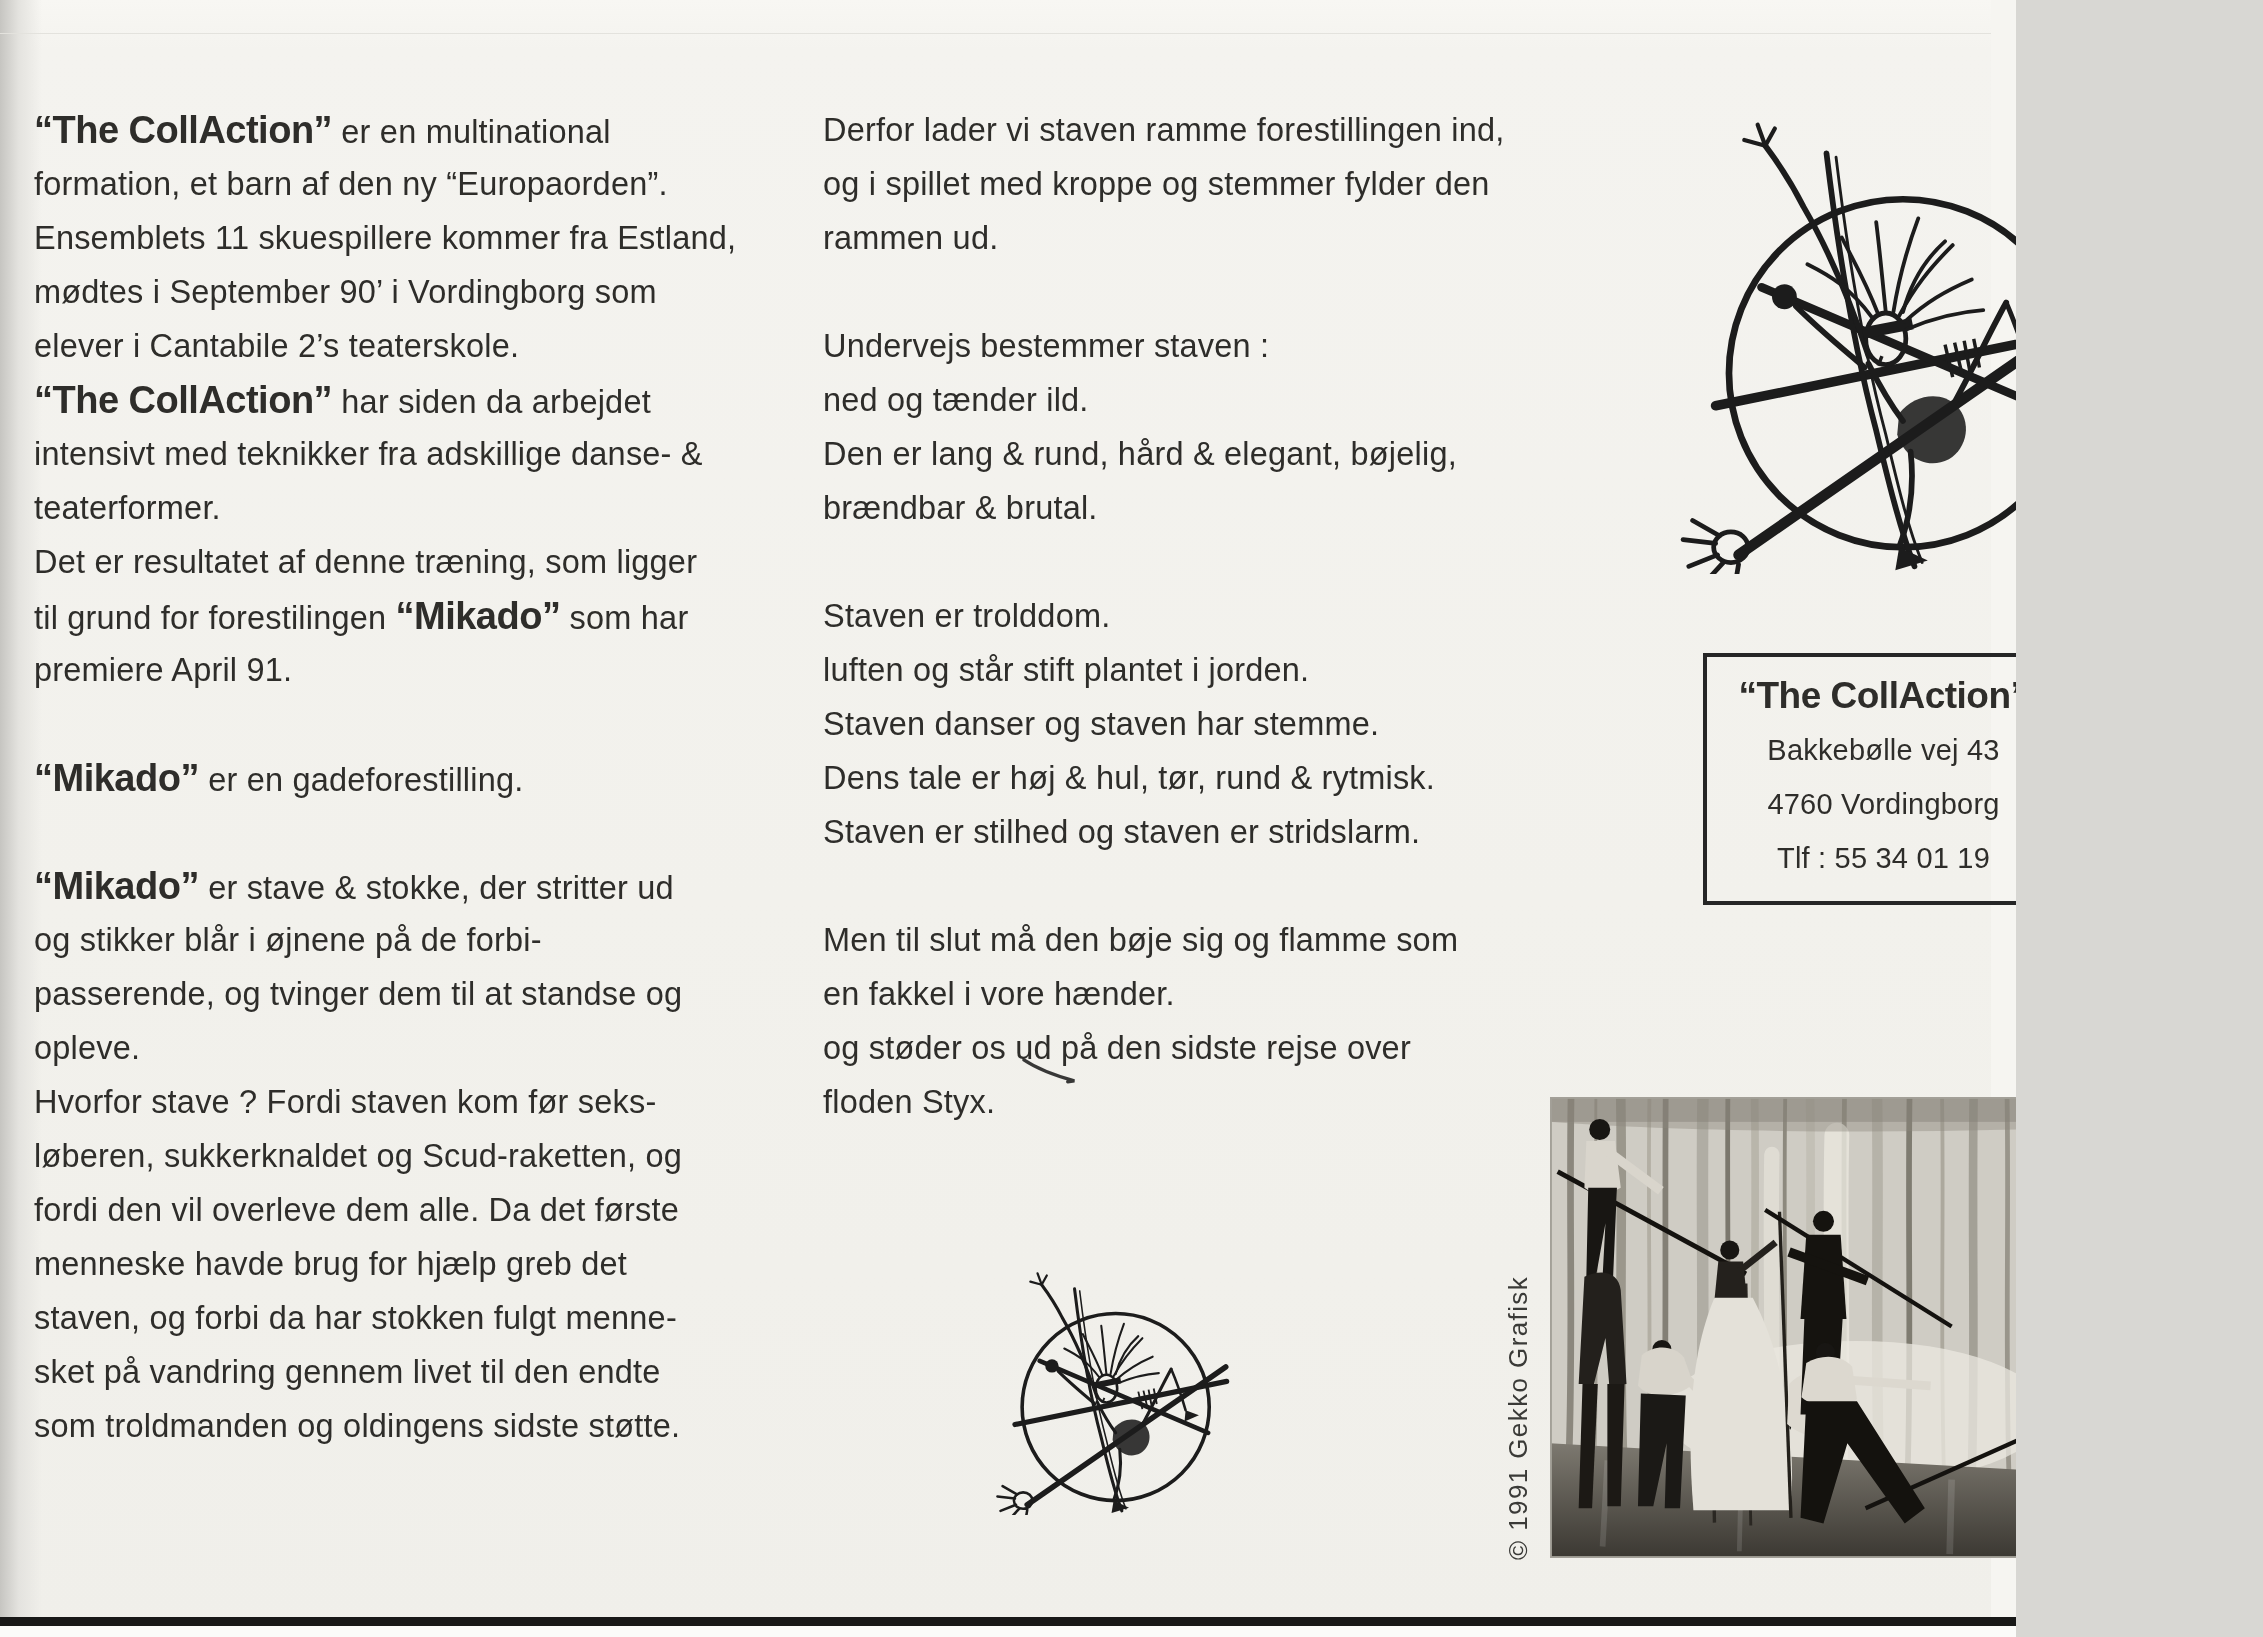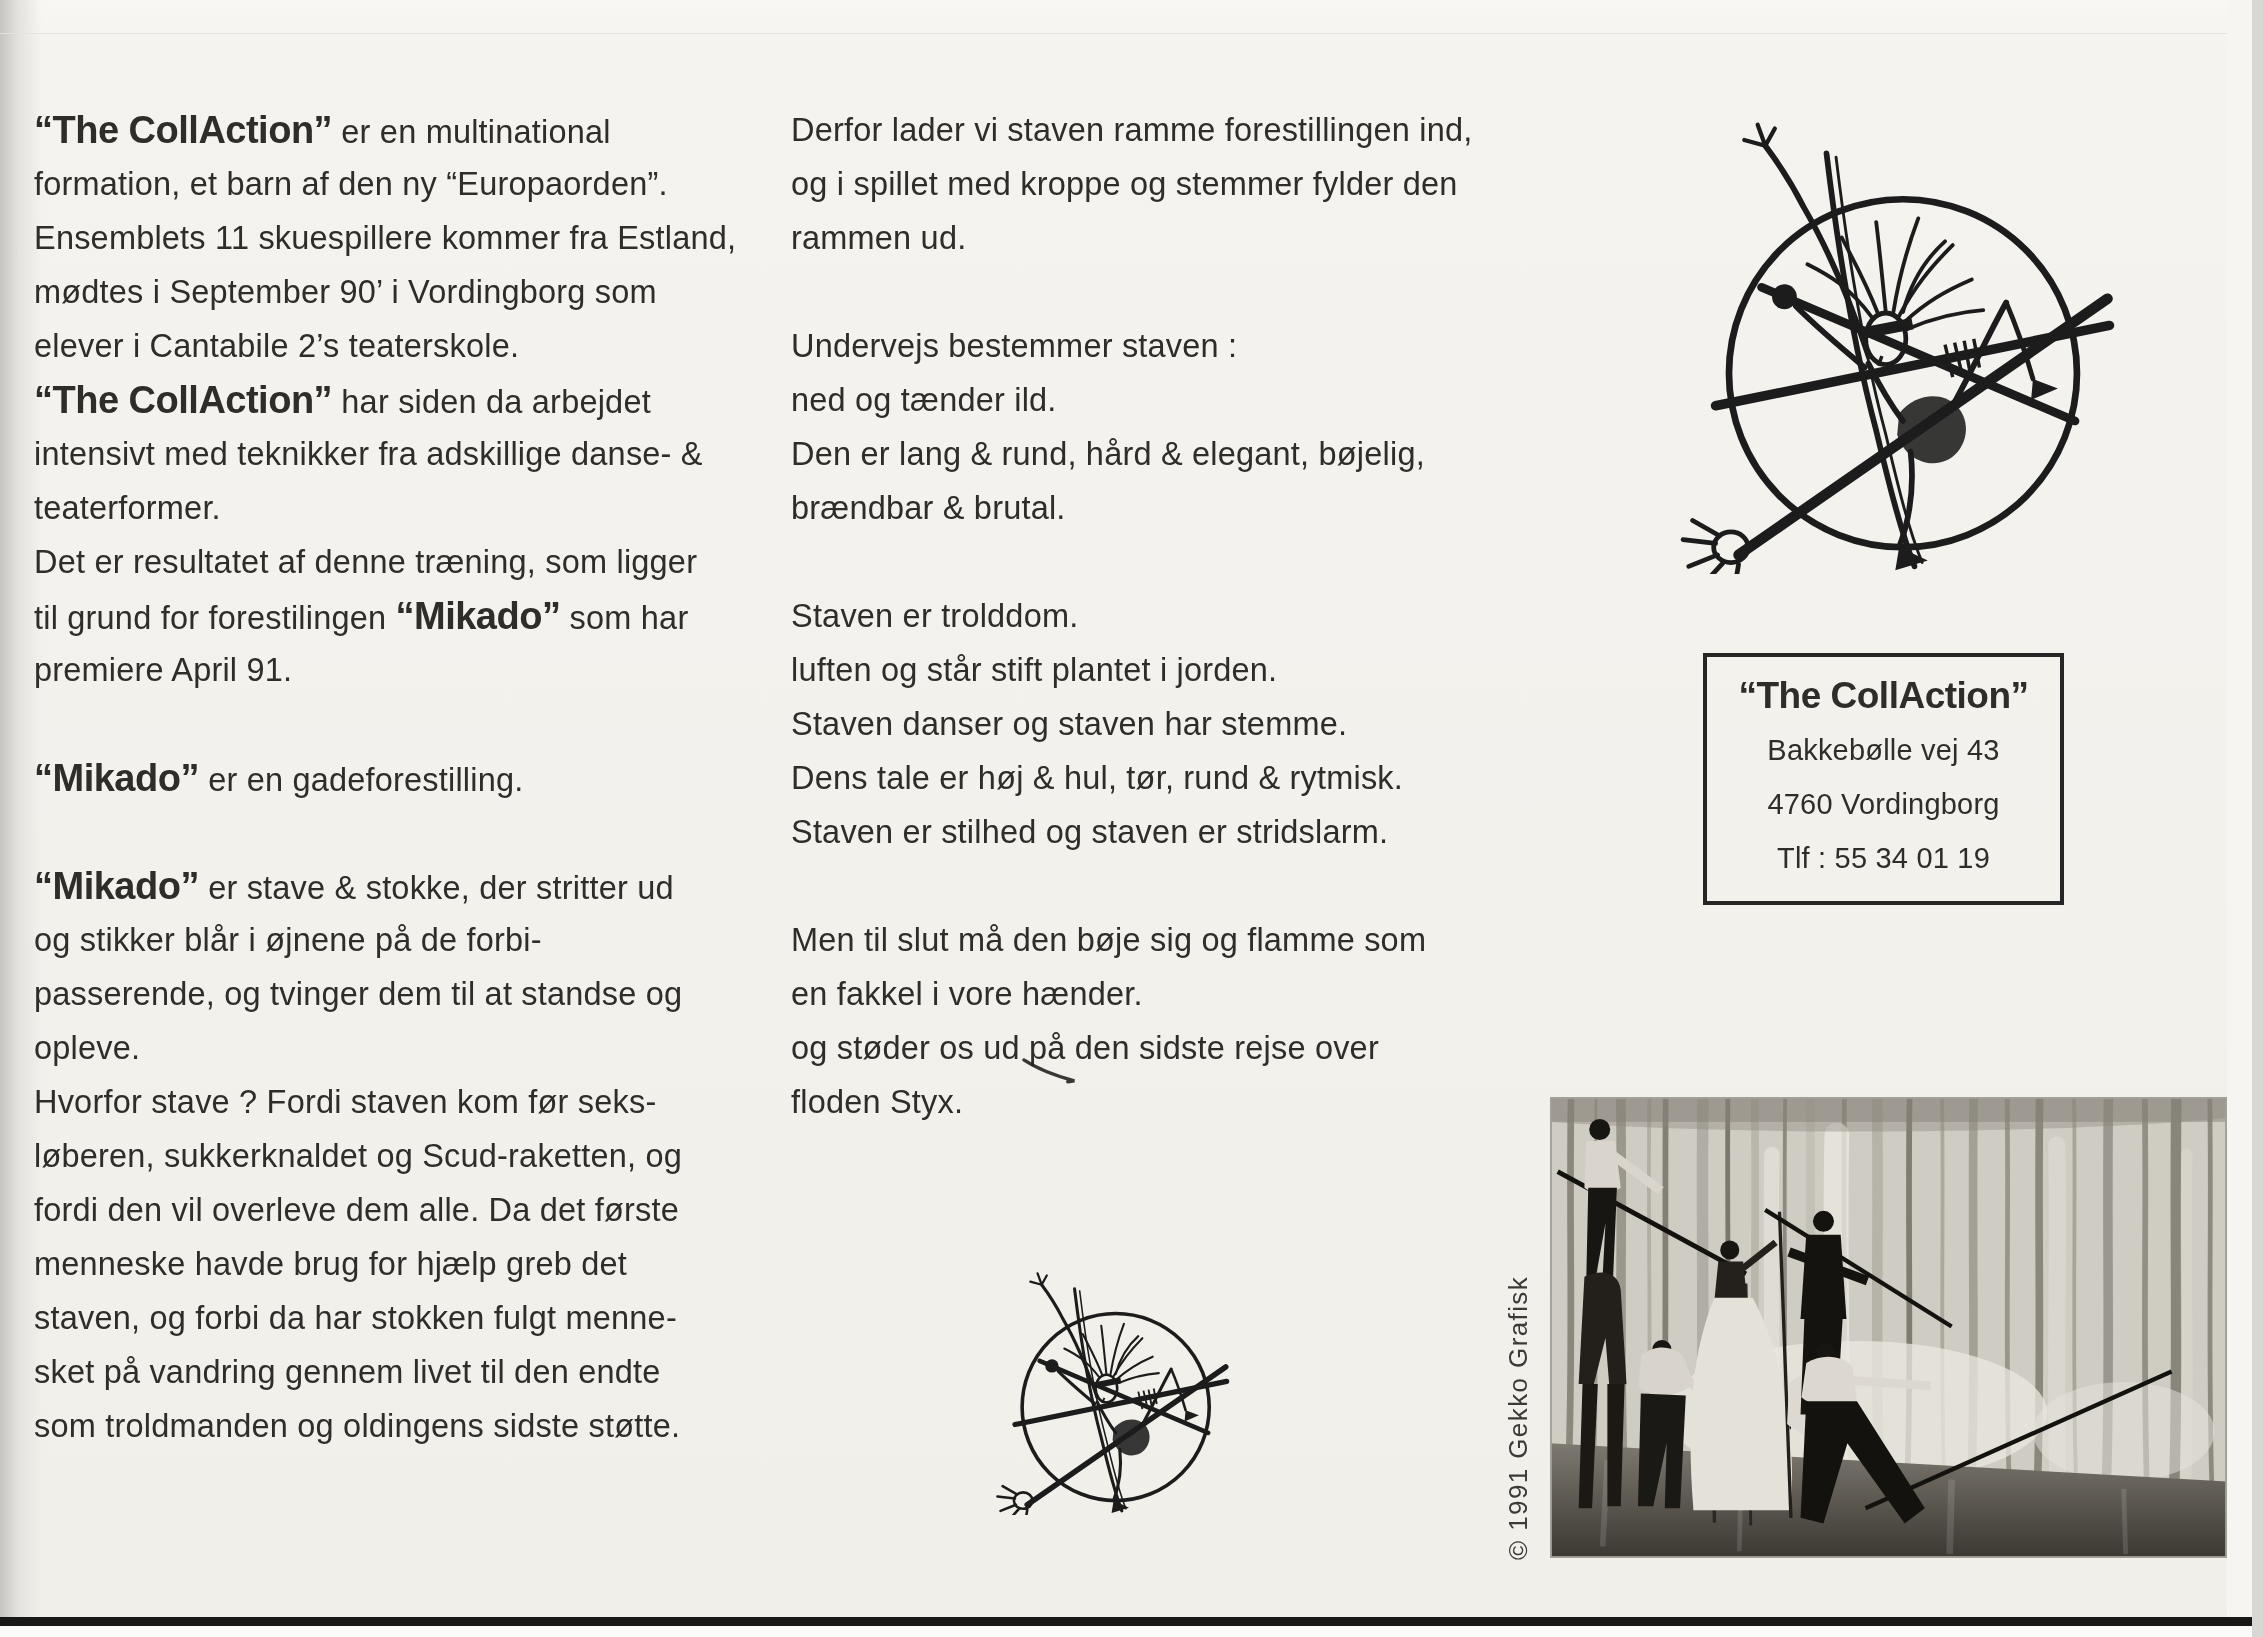--- a/index.html
+++ b/index.html
@@ -1,30 +1,30 @@
 <!DOCTYPE html>
 <html><head>
 <meta charset="utf-8">
 <style>
   html,body{margin:0;padding:0;background:#d8d7d3;}
   .page{
-    position:relative;width:2252px;height:1637px;overflow:hidden;
+    position:relative;width:2016px;height:1637px;overflow:hidden;
     background:linear-gradient(180deg,#f8f7f3 0%,#f4f3ef 3%,#f2f1ec 55%,#f0efea 100%);
     font-family:"Liberation Sans",sans-serif;color:#2e2d2a;
   }
   .edge-left{position:absolute;left:0;top:0;bottom:0;width:42px;
     background:linear-gradient(90deg,#c6c5c1 0%,#e4e3df 45%,rgba(242,241,236,0) 100%);}
   .edge-topline{position:absolute;left:0;top:32.5px;width:100%;height:1.9px;background:#e3e2dd;}
   .edge-right{position:absolute;right:0;top:0;bottom:0;width:25px;background:#f6f5f1;}
   .scan-line{position:absolute;left:0;top:1617px;width:100%;height:8.6px;background:#181817;}
   .scan-below{position:absolute;left:0;top:1626px;width:100%;height:11.5px;background:#fbfbf9;}
 
   .col{position:absolute;top:103px;font-size:32.5px;line-height:54px;letter-spacing:0.2px;}
   .col-left{left:34px;width:755px;}
-  .col-mid{left:791px;width:669px;}
+  .col-mid{left:823px;width:669px;}
   .tline{white-space:nowrap;height:54px;}
   .para.gap{margin-top:54px;}
   .b{font-weight:700;font-size:38px;letter-spacing:-0.5px;}
 
   .addr{position:absolute;left:1703px;top:653px;width:361px;height:252px;
     border:4.8px solid #262626;box-sizing:border-box;text-align:center;padding-top:11.5px;}
   .addr .name{font-weight:700;font-size:37px;line-height:54px;letter-spacing:-0.5px;}
   .addr .l{font-size:29px;line-height:54px;letter-spacing:0.2px;}
 
   .logo-big{position:absolute;left:1662px;top:96px;width:459px;height:478px;}

